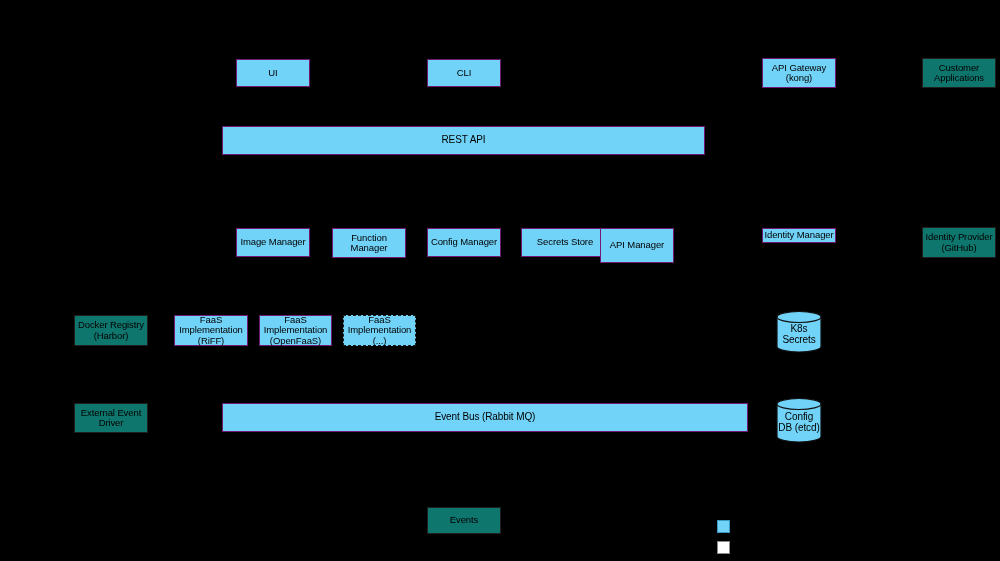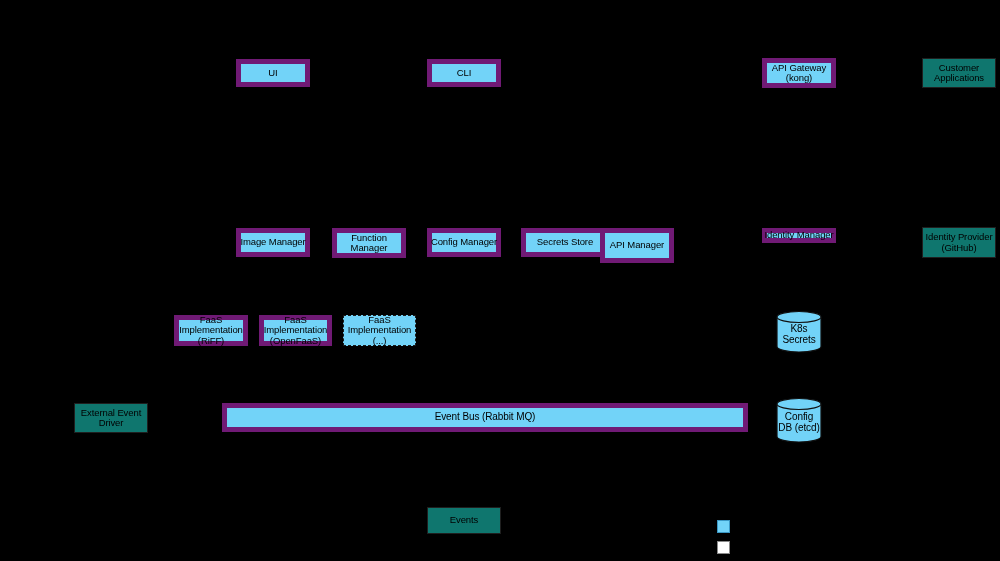--- a/index.html
+++ b/index.html
@@ -5,21 +5,21 @@
   html,body{margin:0;padding:0;background:#000;}
   #canvas{
     position:relative;width:1000px;height:561px;background:#000;overflow:hidden;
     font-family:"Liberation Sans",sans-serif;color:#000;
   }
   .node{
     position:absolute;box-sizing:border-box;
     display:flex;align-items:center;justify-content:center;
     text-align:center;
   }
-  .blue{background:#72D3F8;border:5px solid #701a75;}
+  .blue{background:#72D3F8;border:1px solid #701a75;}
   .white{background:#0f766e;border:1px solid #1F1F1F;}
   .dashed{border:1.5px dashed #1A1A1A;}
   .lbl{
     font-size:9.5px;line-height:10.5px;white-space:pre;letter-spacing:-0.1px;
   }
   .bar .lbl{font-size:10px;}
   .cyl{position:absolute;}
   .cyl .lbl{
     position:absolute;left:0;width:100%;text-align:center;
     font-size:10px;line-height:11px;white-space:pre;
@@ -44,20 +44,23 @@
   <div class="node blue" style="left:762px;top:58px;width:74px;height:30px">
     <span class="lbl">API Gateway
 (kong)</span>
   </div>
 
   <div class="node white" style="left:922px;top:58px;width:74px;height:30px">
     <span class="lbl">Customer
 Applications</span>
   </div>
 
+  <div class="node blue bar" style="left:222px;top:126px;width:483px;height:29px">
+    <span class="lbl">REST API</span>
+  </div>
 
   <div class="node blue" style="left:236px;top:228px;width:74px;height:29px">
     <span class="lbl">Image Manager</span>
   </div>
 
   <div class="node blue" style="left:332px;top:228px;width:74px;height:30px">
     <span class="lbl">Function
 Manager</span>
   </div>
 
@@ -75,20 +78,24 @@
 
   <div class="node blue" style="left:762px;top:228px;width:74px;height:15px">
     <span class="lbl">Identity Manager</span>
   </div>
 
   <div class="node white" style="left:922px;top:227px;width:74px;height:31px">
     <span class="lbl">Identity Provider
 (GitHub)</span>
   </div>
 
+  <div class="node white" style="left:74px;top:315px;width:74px;height:31px">
+    <span class="lbl">Docker Registry
+(Harbor)</span>
+  </div>
 
   <div class="node blue" style="left:174px;top:315px;width:74px;height:31px">
     <span class="lbl">FaaS
 Implementation
 (RiFF)</span>
   </div>
 
   <div class="node blue" style="left:259px;top:315px;width:73px;height:31px">
     <span class="lbl">FaaS
 Implementation

